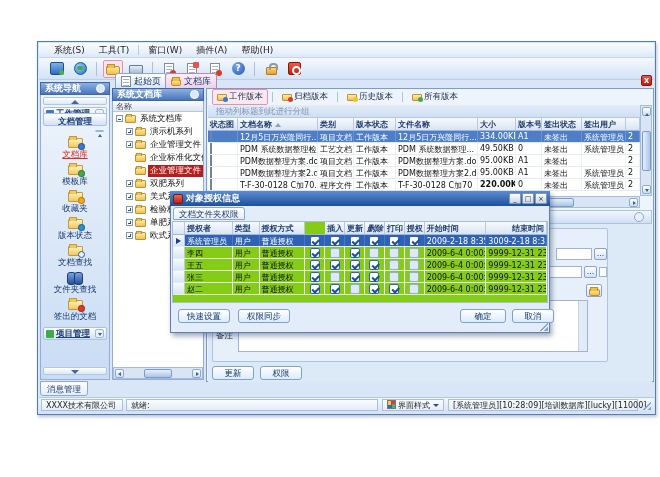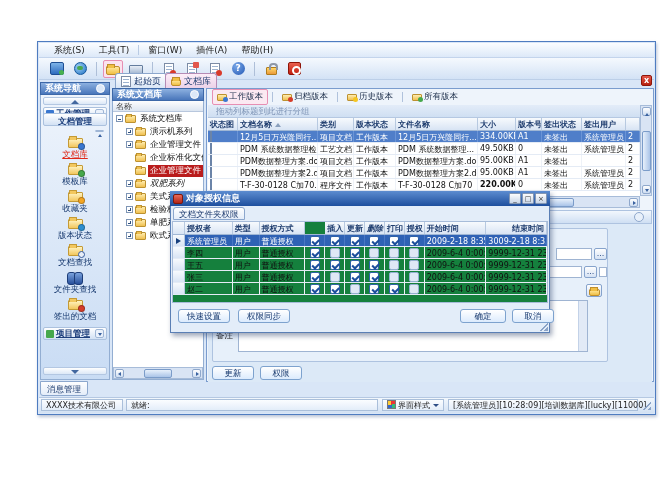--- a/index.html
+++ b/index.html
@@ -138,21 +138,21 @@
   
   .dialog{position:absolute;left:170px;top:191px;width:380px;height:142px;background:#e3edf9;border:1px solid #5a7fb5;box-shadow:2px 3px 5px rgba(40,60,100,.45);}
   .dlg-title{position:absolute;left:170px;top:191px;width:380px;height:15px;background:linear-gradient(#5c8cd0,#1e4f9e);
     display:flex;align-items:center;gap:3px;padding:0 3px;color:#fff;font-size:9px;font-weight:bold;}
   .dlg-ic{width:10px;height:10px;background:linear-gradient(#e86a5a,#b32516);border:1px solid #7e170c;border-radius:2px;}
   .dlg-ctl{margin-left:auto;display:flex;gap:1px;}
   .dlg-ctl b{width:12px;height:11px;background:linear-gradient(#fdfdfd,#c9d6e8);border:1px solid #8497b3;border-radius:1px;
     font-size:7px;line-height:10px;text-align:center;color:#333;font-weight:normal;}
   .dlg-tab{position:absolute;left:173px;top:207px;height:13px;padding:0 5px;background:linear-gradient(#ffffff,#e4edf9);
     border:1px solid #8ca7cd;border-radius:3px 3px 0 0;font-size:8.5px;color:#1c3a6e;line-height:12px;}
-  .dgrid{position:absolute;left:172px;top:221px;width:376px;height:82px;background:#15803d;border:1px solid #a7bcd9;}
+  .dgrid{position:absolute;left:172px;top:221px;width:376px;height:82px;background:#84cc16;border:1px solid #a7bcd9;}
   .drow{display:flex;height:12px;border-bottom:1px solid #e4ebf5;}
   .drow.hdr{height:13px;border-bottom:1px solid #9fb6d4;}
   .dh{background:linear-gradient(#f7fafd,#d8e4f4);border-right:1px solid #b7c9e0;font-size:8px;font-weight:bold;color:#1e3c6e;padding:1px 2px 0;white-space:nowrap;overflow:hidden;}
   .dc{font-size:8px;color:#101010;padding:1px 2px 0;border-right:1px solid #eef2f8;white-space:nowrap;overflow:hidden;display:flex;align-items:center;}
   .drow.selected{background:#2f62b5;} .drow.selected .dc{color:#fff;border-right-color:#4a77c4;}
   .gut{background:linear-gradient(#f7fafd,#d8e4f4);border-right:1px solid #b7c9e0;position:relative;}
   .gut.sel::after{content:"";position:absolute;left:3px;top:3px;border-top:3px solid transparent;border-bottom:3px solid transparent;border-left:5px solid #17407e;}
   .cb{position:relative;width:10px;height:10px;border:1px solid #94aed0;border-radius:2px;background:#dfe8f5;margin:0 auto;}
   .cb.on{background:#fff;border-color:#2f62a8;}
   .cb.on::after{content:"";position:absolute;left:1.5px;top:2px;width:5px;height:2.5px;border-left:2px solid #1c4e9c;border-bottom:2px solid #1c4e9c;transform:rotate(-45deg);}
@@ -324,21 +324,21 @@
         <div class="tnode" style="padding-left: 13px;">
           <span style="width: 7px; flex: 0 0 auto;"></span>
           <span class="tfold"></span>
           <span class="tl">企业标准化文件</span>
         </div>
         <div class="tnode selected" style="padding-left: 13px;">
           <span style="width: 7px; flex: 0 0 auto;"></span>
           <span class="tfold"></span>
           <span class="tl">企业管理文件</span>
         </div>
-        <div class="tnode" style="padding-left: 13px; font-style: italic;">
+        <div class="tnode" style="padding-left: 13px;">
           <span class="exp plus"></span>
           <span class="tfold"></span>
           <span class="tl">双肥系列</span>
         </div>
         <div class="tnode" style="padding-left: 13px;">
           <span class="exp plus"></span>
           <span class="tfold"></span>
           <span class="tl">美式系列</span>
         </div>
         <div class="tnode" style="padding-left: 13px;">

